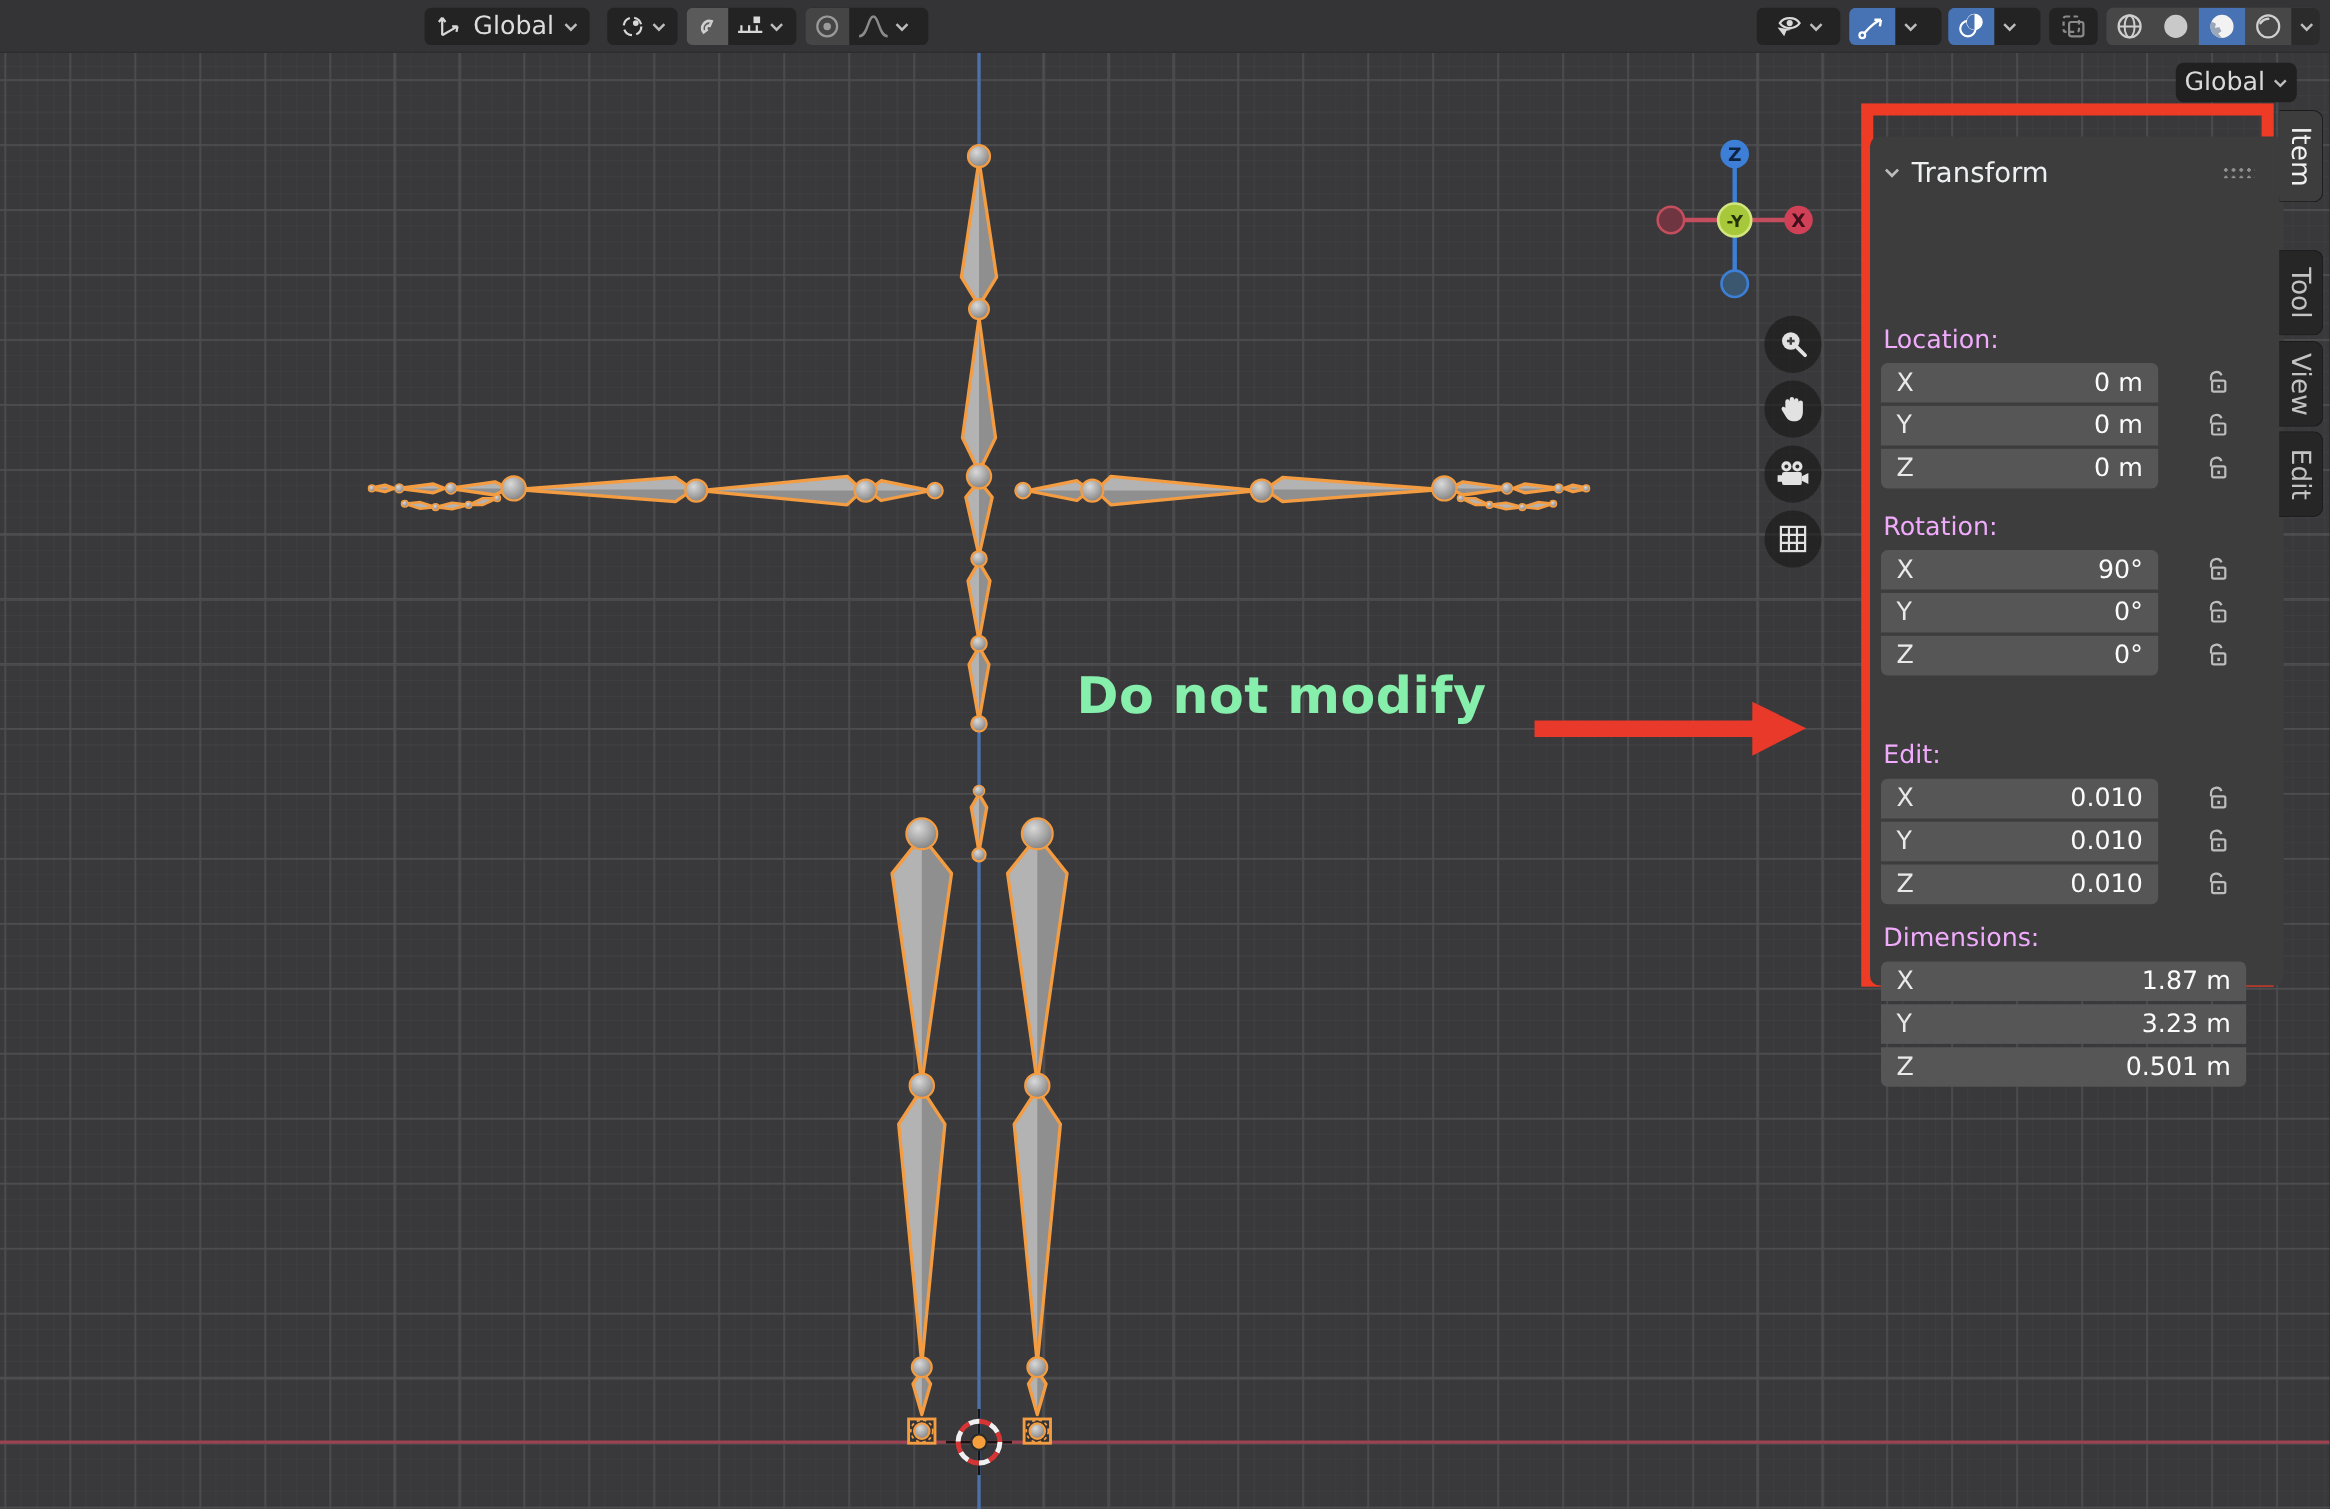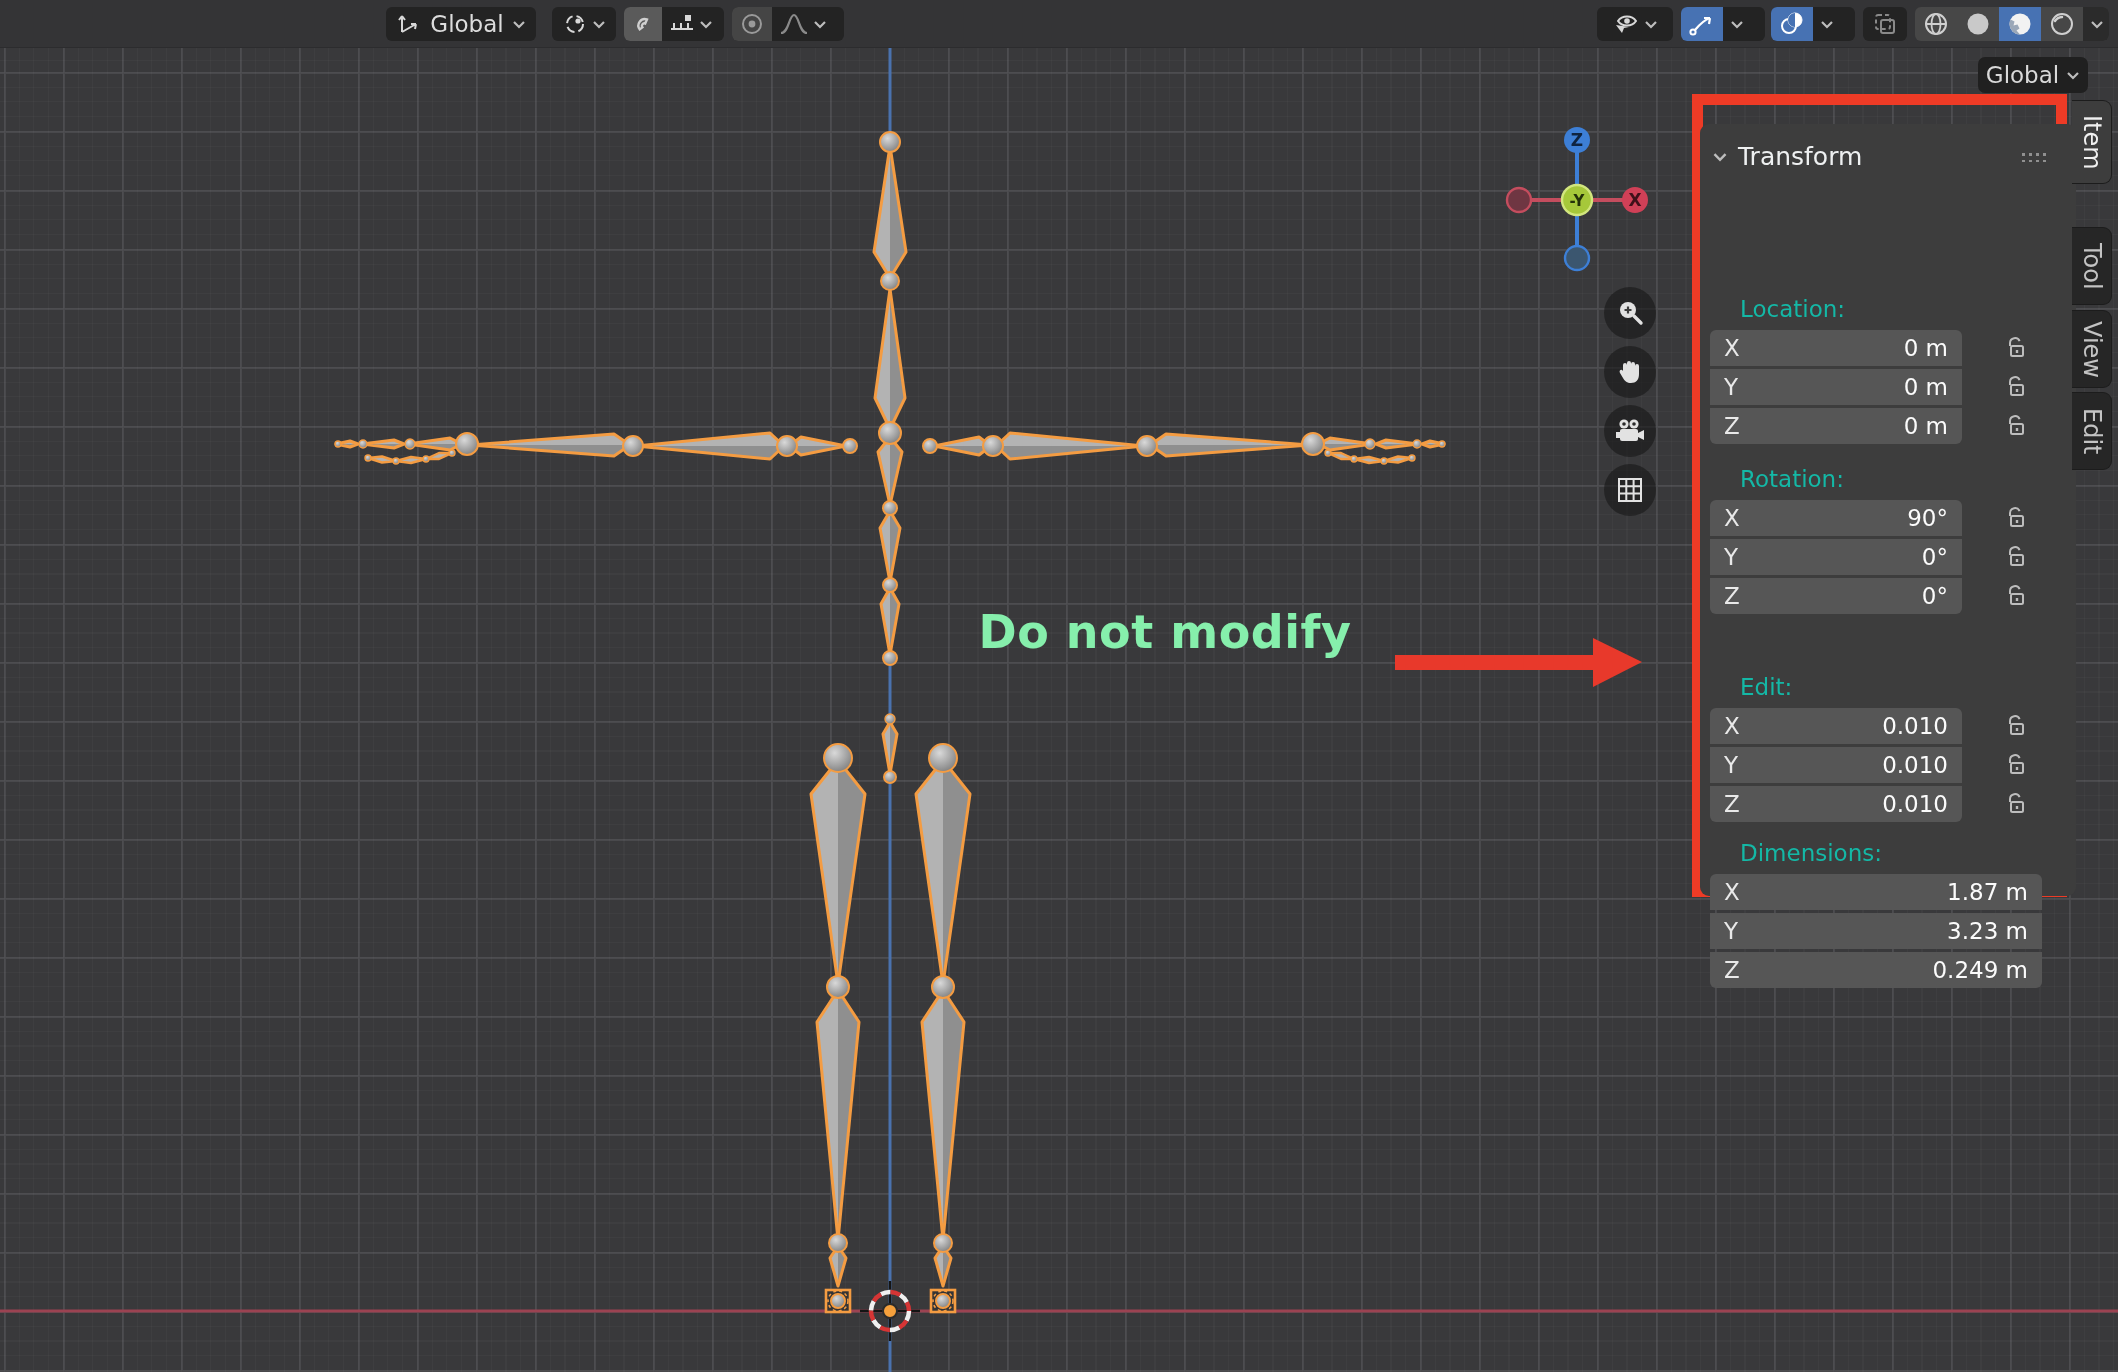--- a/index.html
+++ b/index.html
@@ -41,21 +41,21 @@
   .redbox{position:absolute;left:1692px;top:94px;width:375px;height:803px;
     border:11px solid #ee3b26;box-sizing:border-box;}
   
   .panel{position:absolute;left:1700px;top:124px;width:376px;height:772px;
     background:#3d3d3d;border-radius:9px;}
   .ptitle-row{position:absolute;left:12px;top:18px;width:352px;display:flex;align-items:center;}
   .ptitle{color:#eef0f1;font-size:25px;margin-left:10px;}
   .grip{margin-left:auto;margin-right:14px;width:30px;height:11px;
     background-image:radial-gradient(#909090 1.6px, transparent 1.8px);
     background-size:7px 7px;}
-  .plabel{position:absolute;left:12px;color:#14b8a6;font-size:23px;margin-left:28px;}
+  .plabel{position:absolute;left:12px;color:#f0abfc;font-size:23px;}
   .rows{position:absolute;left:10px;display:flex;flex-direction:column;gap:3px;}
   .num-row{height:36px;background:#565656;display:flex;align-items:center;
     padding:0 14px;box-sizing:border-box;}
   .rows .num-row:first-child{border-radius:6px 6px 0 0;}
   .rows .num-row:last-child{border-radius:0 0 6px 6px;}
   .num-row .ax{color:#e9e9e9;font-size:23px;width:40px;}
   .num-row .val{color:#fbfbfb;font-size:23px;margin-left:auto;}
   .w252 .num-row{width:252px;}
   .w332 .num-row{width:332px;}
   .locks{position:absolute;left:300px;display:flex;flex-direction:column;gap:3px;}
@@ -543,21 +543,21 @@
         <div class="num-row">
           <span class="ax">X</span>
           <span class="val">1.87 m</span>
         </div>
         <div class="num-row">
           <span class="ax">Y</span>
           <span class="val">3.23 m</span>
         </div>
         <div class="num-row">
           <span class="ax">Z</span>
-          <span class="val">0.249 m</span>
+          <span class="val">0.501 m</span>
         </div>
       </div>
   </div>
 
   <div class="tabs" id="tabs">
       <div class="tab active" style="height: 84px; margin-bottom: 43px;">Item</div>
       <div class="tab" style="height: 78px; margin-bottom: 5px;">Tool</div>
       <div class="tab" style="height: 78px; margin-bottom: 4px;">View</div>
       <div class="tab" style="height: 78px; margin-bottom: 0px;">Edit</div>
     </div>

